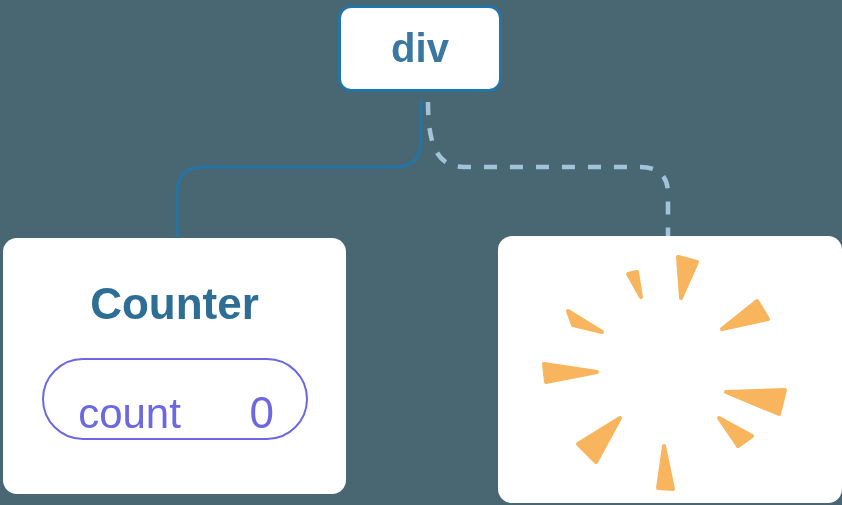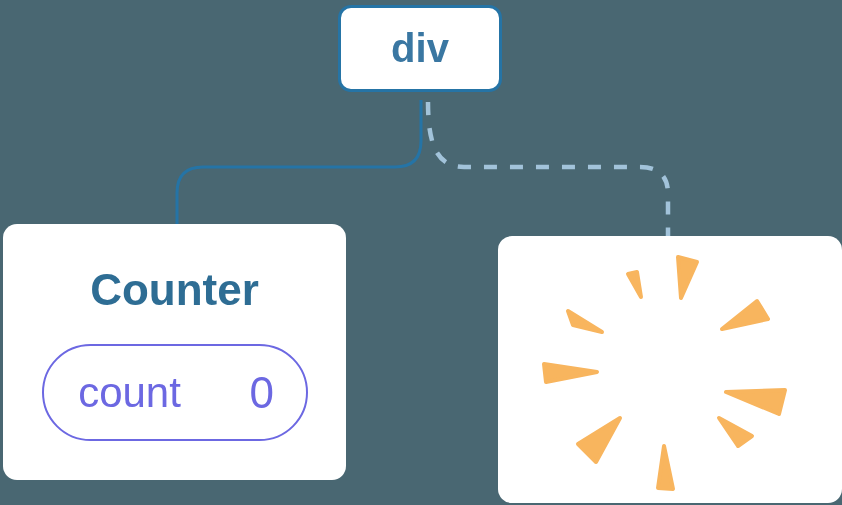--- a/index.html
+++ b/index.html
@@ -36,33 +36,33 @@
     background:var(--card-bg);
     border:3px solid var(--line-blue);
     border-radius:13px;
     display:flex;align-items:center;justify-content:center;
     font-size:40px;font-weight:600;color:var(--node-text);
   }
   .card{
     position:absolute;background:var(--card-bg);border-radius:14px;
   }
   .counter-card{
-    left:3px;top:224px;width:343px;height:256px;
+    left:3px;top:238px;width:343px;height:256px;
     display:flex;flex-direction:column;align-items:center;
   }
   .card-title{
     margin-top:44px;
     font-size:44px;font-weight:600;line-height:1;
     color:var(--component-title);
   }
   .state-pill{
-    position:absolute;left:39px;top:120px;width:266px;height:97px;
+    position:absolute;left:39px;top:120px;width:266px;height:82px;
     border:2.5px solid var(--state-purple);
     border-radius:48.5px;
-    display:flex;align-items:center;
+    display:flex;align-items:flex-end;
     color:var(--state-purple);
     overflow:hidden;
   }
   .pill-key{
     width:171px;display:flex;align-items:center;justify-content:center;
     font-size:42px;
   }
   .pill-divider{
     width:2.5px;background:var(--state-purple);
   }

